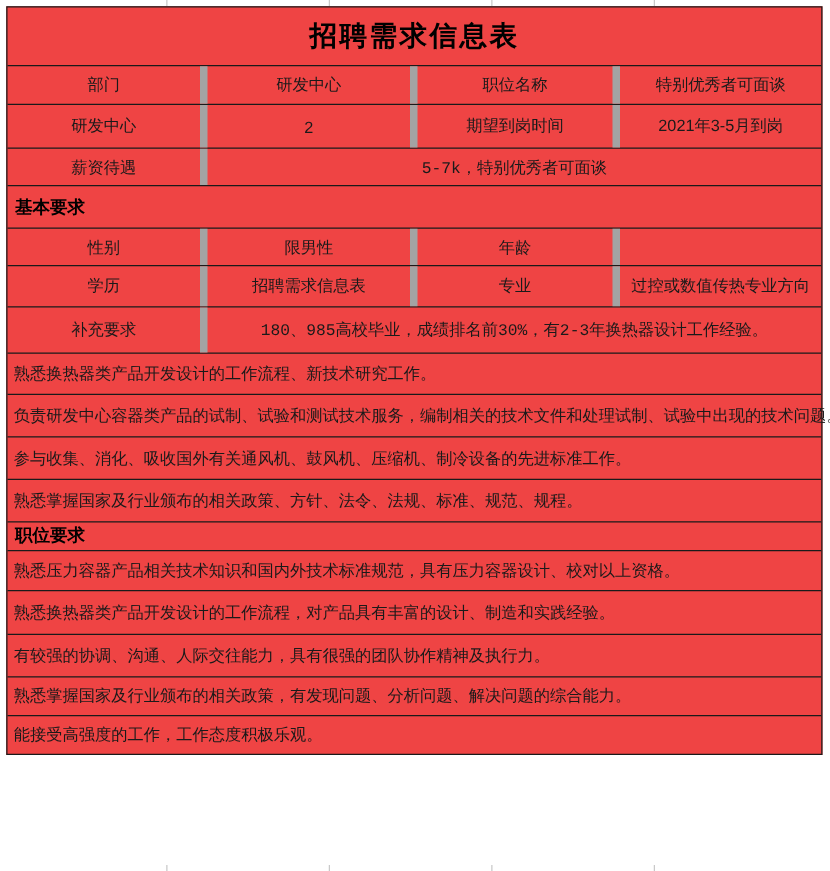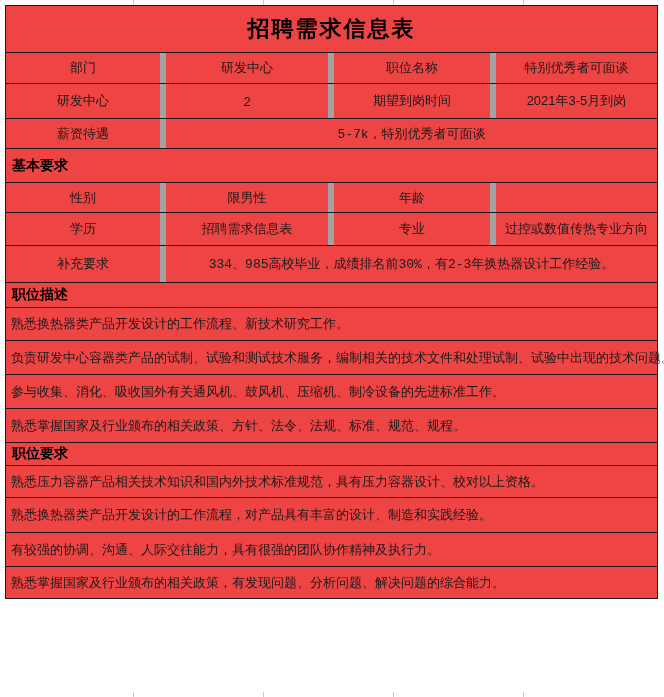--- a/index.html
+++ b/index.html
@@ -99,26 +99,23 @@
 
     <div class="row" style="height:33px">
       <div class="cell c1 vline">学历</div>
       <div class="cell c2 vline">招聘需求信息表</div>
       <div class="cell c3 vline">专业</div>
       <div class="cell c4">过控或数值传热专业方向</div>
     </div>
 
     <div class="row" style="height:37px">
       <div class="cell c1 vline">补充要求</div>
-      <div class="cell span3">334、985高校毕业，成绩排名前30%，有2-3年换热器设计工作经验。</div>
+      <div class="cell span3">180、985高校毕业，成绩排名前30%，有2-3年换热器设计工作经验。</div>
     </div>
 
-    <div class="row section-row" style="height:25px">
-      <div class="cell">职位描述</div>
-    </div>
 
     <div class="row text-row" style="height:33px">
       <div class="cell">熟悉换热器类产品开发设计的工作流程、新技术研究工作。</div>
     </div>
     <div class="row text-row" style="height:34px">
       <div class="cell">负责研发中心容器类产品的试制、试验和测试技术服务，编制相关的技术文件和处理试制、试验中出现的技术问题。</div>
     </div>
     <div class="row text-row" style="height:34px">
       <div class="cell">参与收集、消化、吸收国外有关通风机、鼓风机、压缩机、制冷设备的先进标准工作。</div>
     </div>
@@ -135,15 +132,18 @@
     </div>
     <div class="row text-row" style="height:35px">
       <div class="cell">熟悉换热器类产品开发设计的工作流程，对产品具有丰富的设计、制造和实践经验。</div>
     </div>
     <div class="row text-row" style="height:34px">
       <div class="cell">有较强的协调、沟通、人际交往能力，具有很强的团队协作精神及执行力。</div>
     </div>
     <div class="row text-row" style="height:31px">
       <div class="cell">熟悉掌握国家及行业颁布的相关政策，有发现问题、分析问题、解决问题的综合能力。</div>
     </div>
+    <div class="row text-row" style="height:30px">
+      <div class="cell">能接受高强度的工作，工作态度积极乐观。</div>
+    </div>
 
   </div>
 </div>
 
 </body></html>

